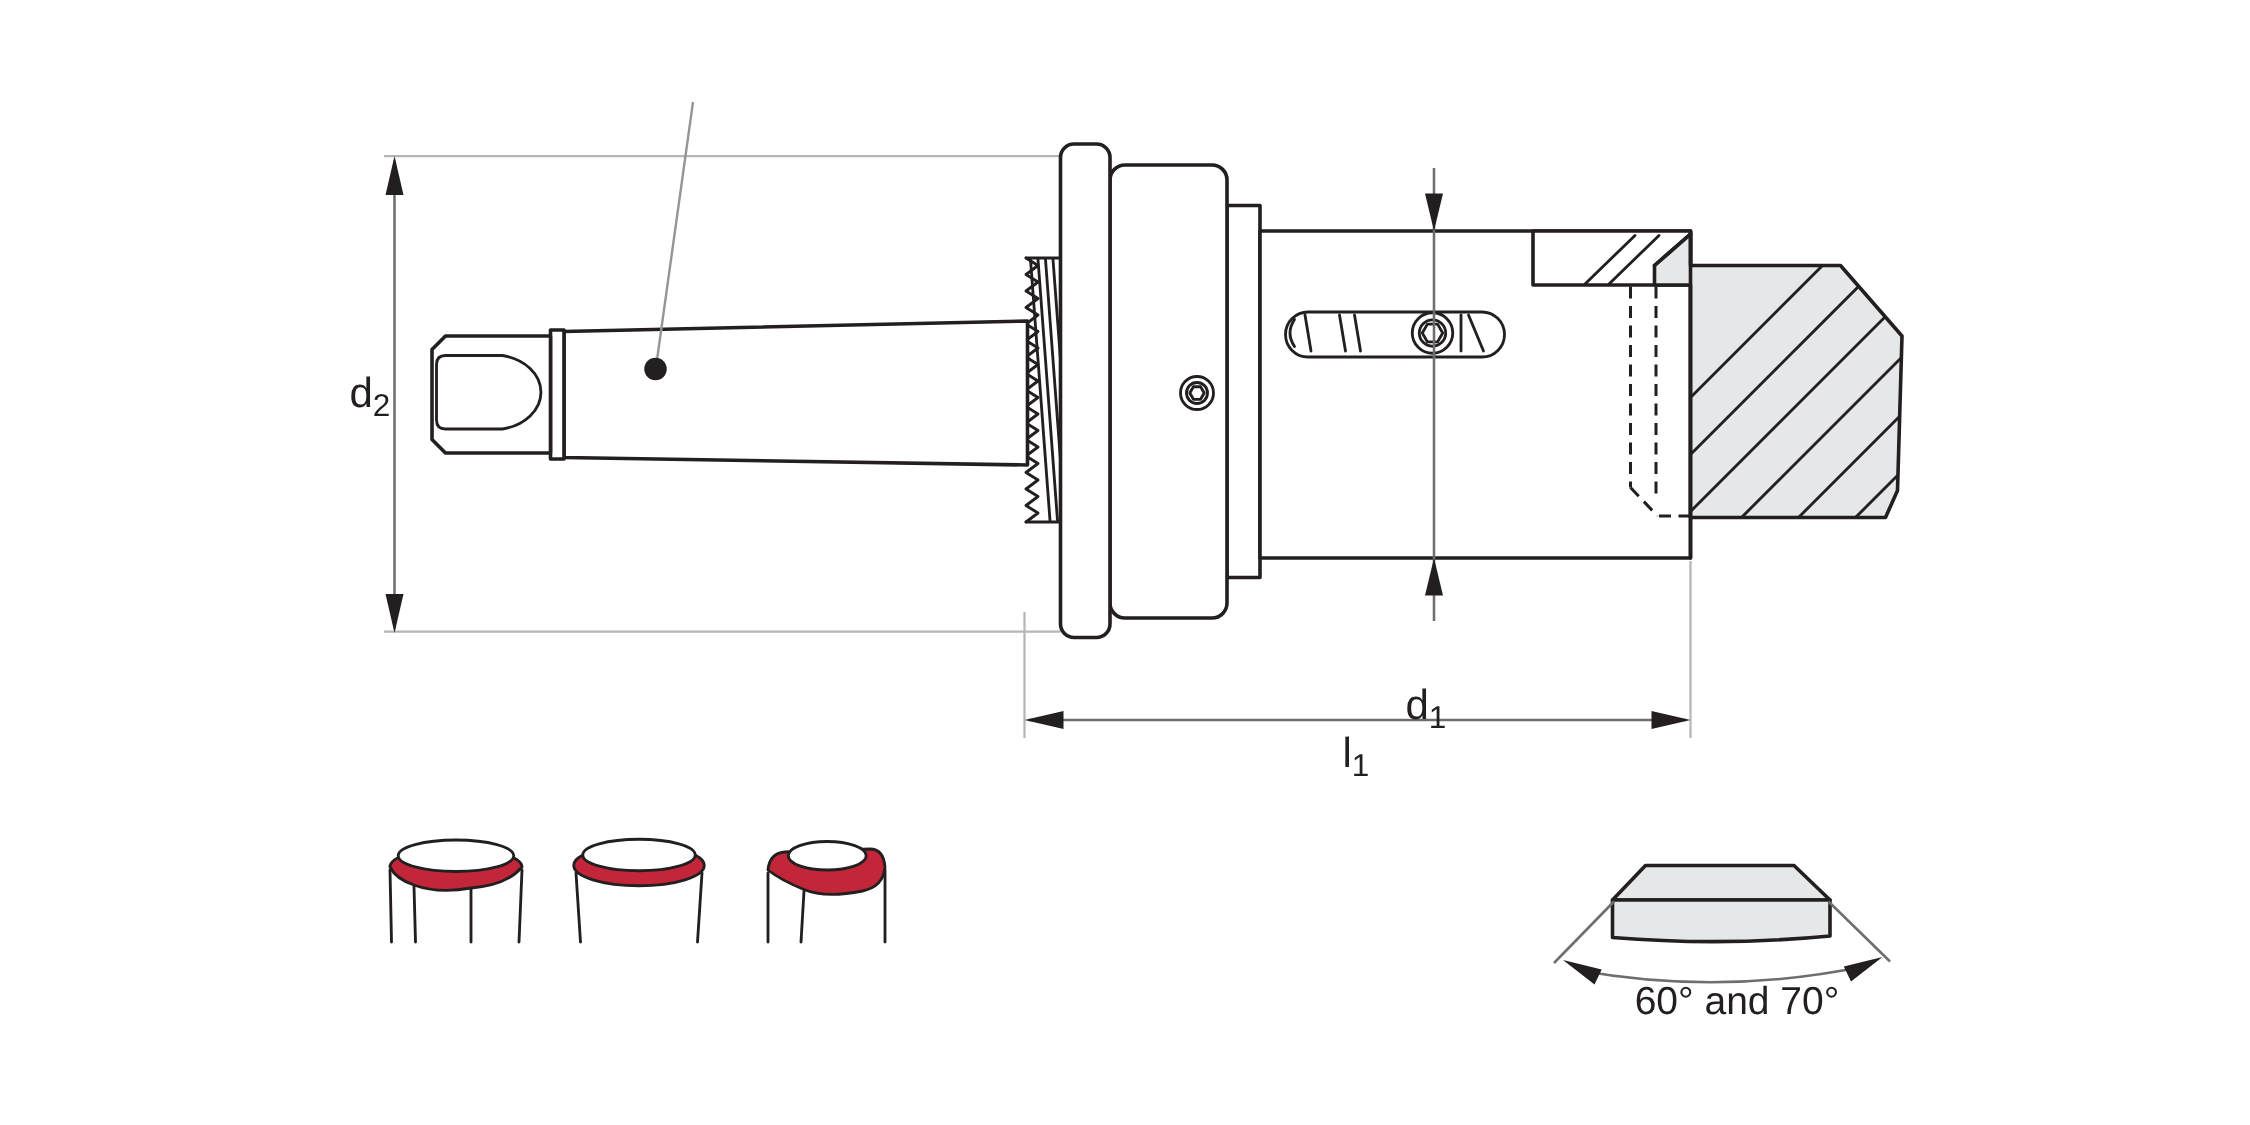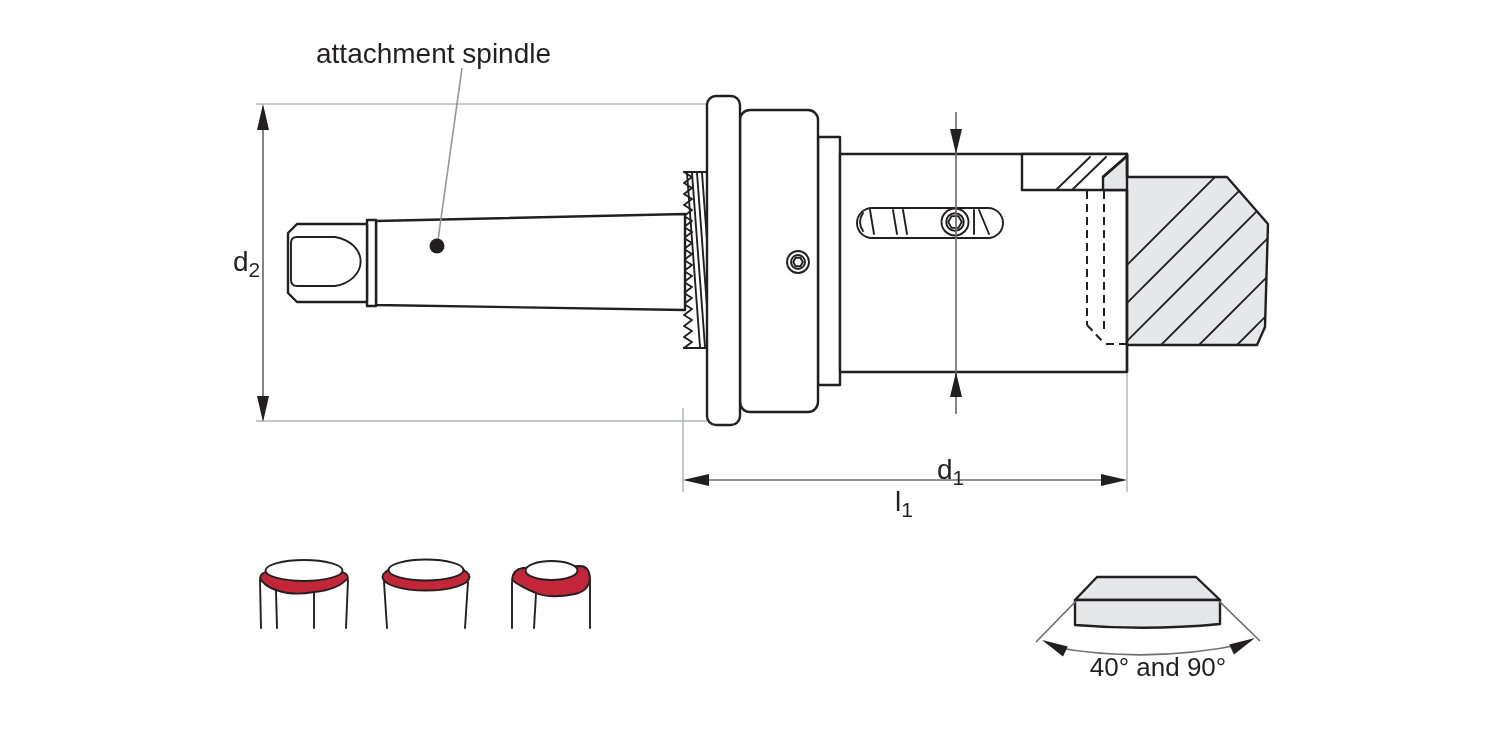--- a/index.html
+++ b/index.html
@@ -178,22 +178,21 @@
       <path class="s-out f-gray" d="M1075,600 L1097,577 L1196,577 L1220,600 Z"></path>
       <path class="s-out f-gray" d="M1075,600 L1220,600 L1220,624 Q1148,631 1075,625 Z"></path>
       <line class="s-dim" x1="1076" y1="601" x2="1036" y2="642"></line>
       <line class="s-dim" x1="1219" y1="601" x2="1260" y2="641"></line>
       <path class="s-dim" d="M1053,647 Q1148,664 1244,644"></path>
       <polygon class="arrow" points="1042,640 1067.8,646.4 1063,656.4"></polygon>
       <polygon class="arrow" points="1255,638 1229.2,644.4 1234,654.4"></polygon>
     </g>
   </svg>
 
-  <div class="lbl lbl-title">attachment spindle</div>
 
   <div class="lbl lbl-d2"><span>d</span><span class="sub">2</span></div>
 
   <div class="lbl lbl-d1"><span>d</span><span class="sub">1</span></div>
 
   <div class="lbl lbl-l1"><span>l</span><span class="sub">1</span></div>
 
-  <div class="lbl lbl-angle">40° and 90°</div>
+  <div class="lbl lbl-angle">60° and 70°</div>
 </div>
 
 </body></html>

